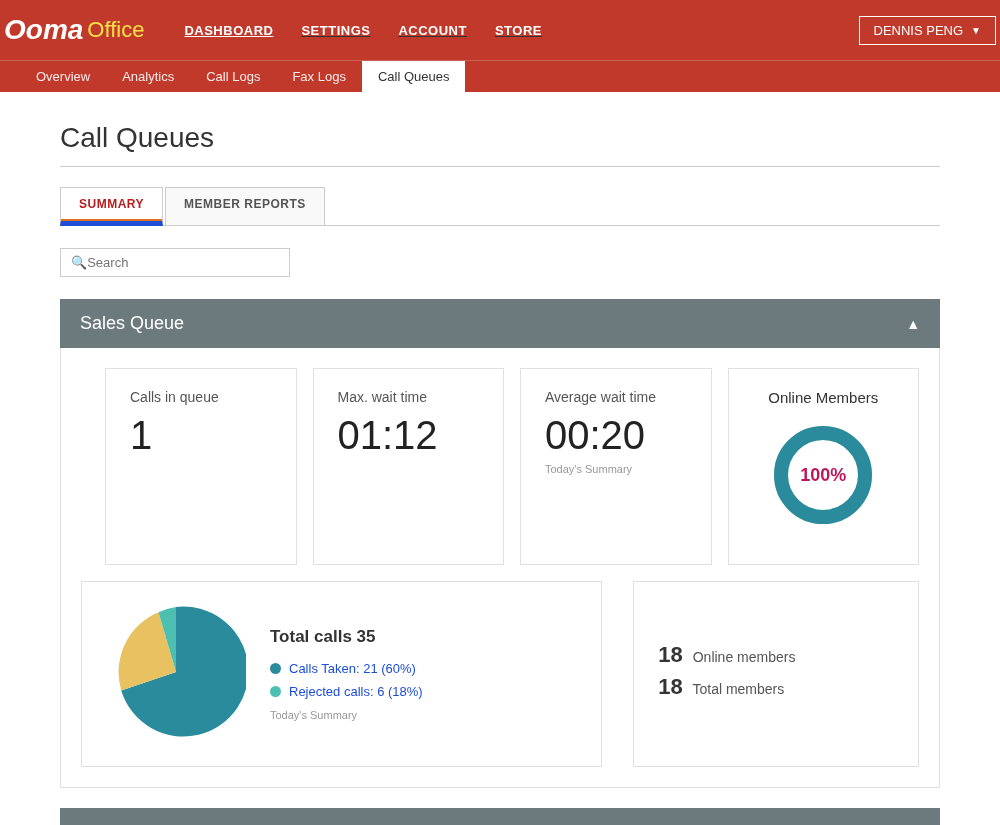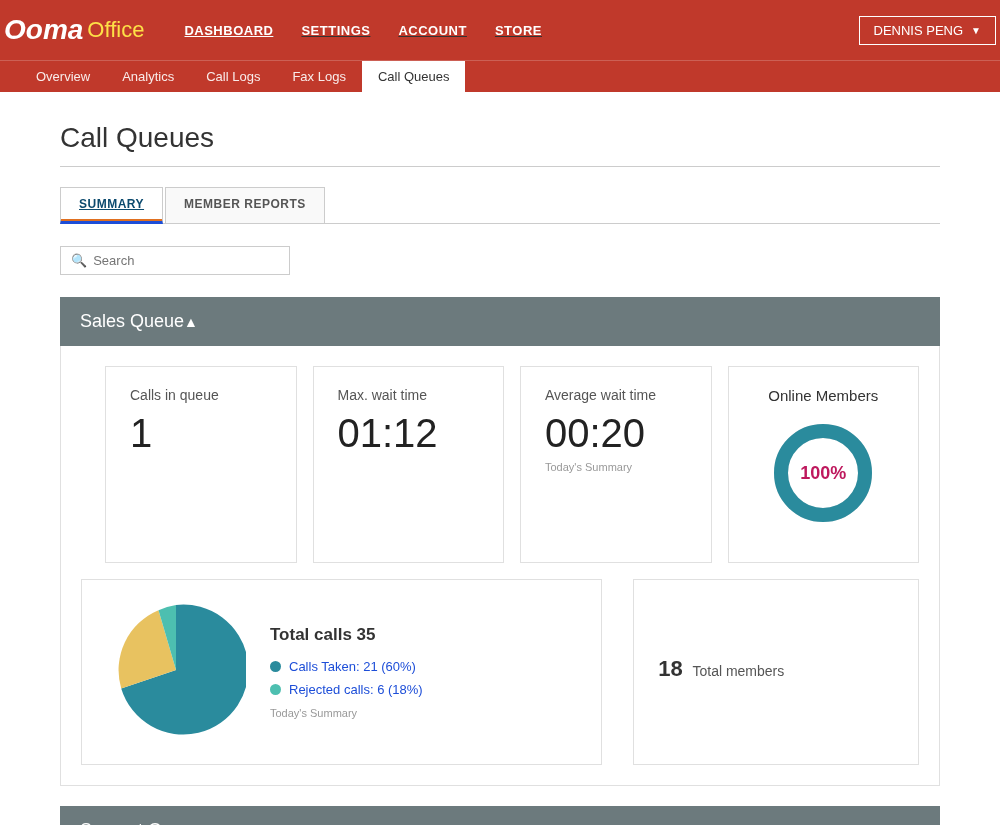--- a/index.html
+++ b/index.html
@@ -111,25 +111,24 @@
       letter-spacing: 0.5px;
       cursor: pointer;
       border: 1px solid #ccc;
       border-bottom: none;
       background: #f9f9f9;
       color: #555;
       margin-right: 2px;
     }
     .tab.active {
       background: white;
-      color: #0c4a6e;
-      border-bottom: 4px solid #1d4ed8;
+      color: #b91c1c;
+      border-bottom: 6px solid #1d4ed8;
       margin-bottom: -1px;
       position: relative;
-      text-decoration: underline;
     }
     .tab.active::after {
       content: '';
       position: absolute;
       bottom: -1px;
       left: 0;
       right: 0;
       height: 2px;
       background: #e07020;
     }
@@ -145,35 +144,34 @@
       width: 230px;
       padding: 6px 10px;
       background: white;
     }
     .search-box input {
       border: none;
       outline: none;
       font-size: 13px;
       color: #999;
       width: 100%;
-      margin-left: 6px;
     }
     .search-icon-char { color: #999; font-size: 13px; }
 
     
     .queue-section {
       margin-bottom: 20px;
     }
     .queue-header {
       background: #6c7a7d;
       color: white;
       padding: 14px 20px;
       display: flex;
       align-items: center;
-      justify-content: flex-start;
+      justify-content: space-between;
       font-size: 18px;
       font-weight: 400;
     }
     .queue-header .chevron { font-size: 14px; }
 
     .queue-body {
       border: 1px solid #e0e0e0;
       border-top: none;
       padding: 20px;
       background: white;
@@ -427,20 +425,24 @@
               <div class="legend-dot" style="background:#4dbfb0"></div>
               <span>Rejected calls: 6 (18%)</span>
             </div>
             <div class="chart-sub">Today's Summary</div>
           </div>
         </div>
 
         <div class="online-card-bottom">
           <div class="om-line">
             <span class="om-count">18</span>
+            <span>Online members</span>
+          </div>
+          <div class="om-line">
+            <span class="om-count">18</span>
             <span>Total members</span>
           </div>
         </div>
       </div>
     </div>
   </div>
 
   <div class="queue-section">
     <div class="support-queue-header">
       <span>Support Queue</span>

